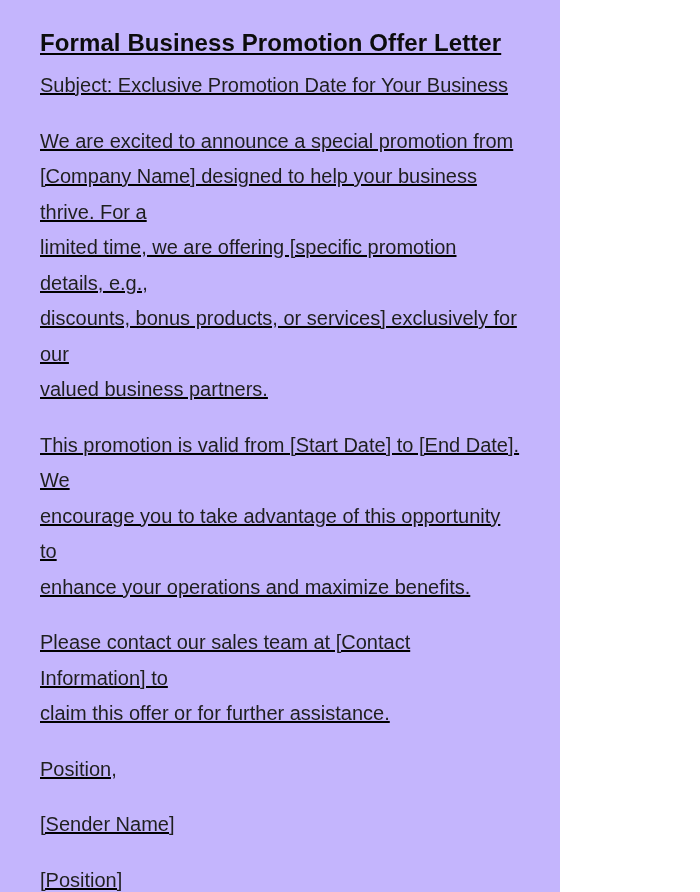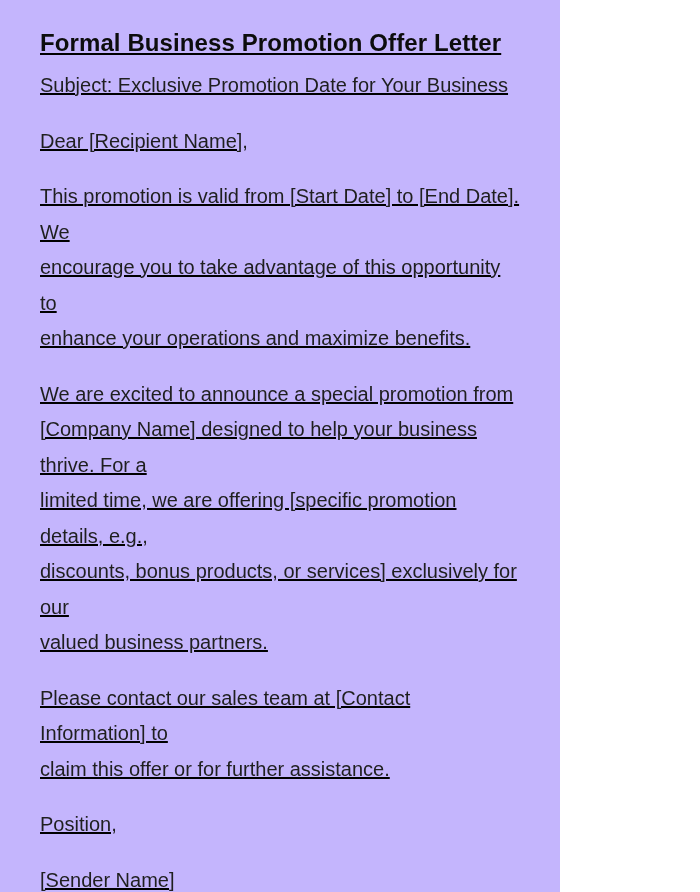--- a/index.html
+++ b/index.html
@@ -43,31 +43,30 @@
   }
 </style>
 </head>
 <body>
 
 <div class="page">
   <h1 class="doc-title">Formal Business Promotion Offer Letter</h1>
 
   <p class="doc-para">Subject: Exclusive Promotion Date for Your Business</p>
 
-  <p class="doc-para">Dear [Recipient Name],</p>
-
-  <p class="doc-para">This promotion is valid from [Start Date] to [End Date]. We
-encourage you to take advantage of this opportunity to
-enhance your operations and maximize benefits.</p>
 
   <p class="doc-para">We are excited to announce a special promotion from
 [Company Name] designed to help your business thrive. For a
 limited time, we are offering [specific promotion details, e.g.,
 discounts, bonus products, or services] exclusively for our
 valued business partners.</p>
+
+  <p class="doc-para">This promotion is valid from [Start Date] to [End Date]. We
+encourage you to take advantage of this opportunity to
+enhance your operations and maximize benefits.</p>
 
   <p class="doc-para">Please contact our sales team at [Contact Information] to
 claim this offer or for further assistance.</p>
 
   <p class="doc-para">Position,</p>
 
   <p class="doc-para">[Sender Name]</p>
 
   <p class="doc-para">[Position]</p>
 

